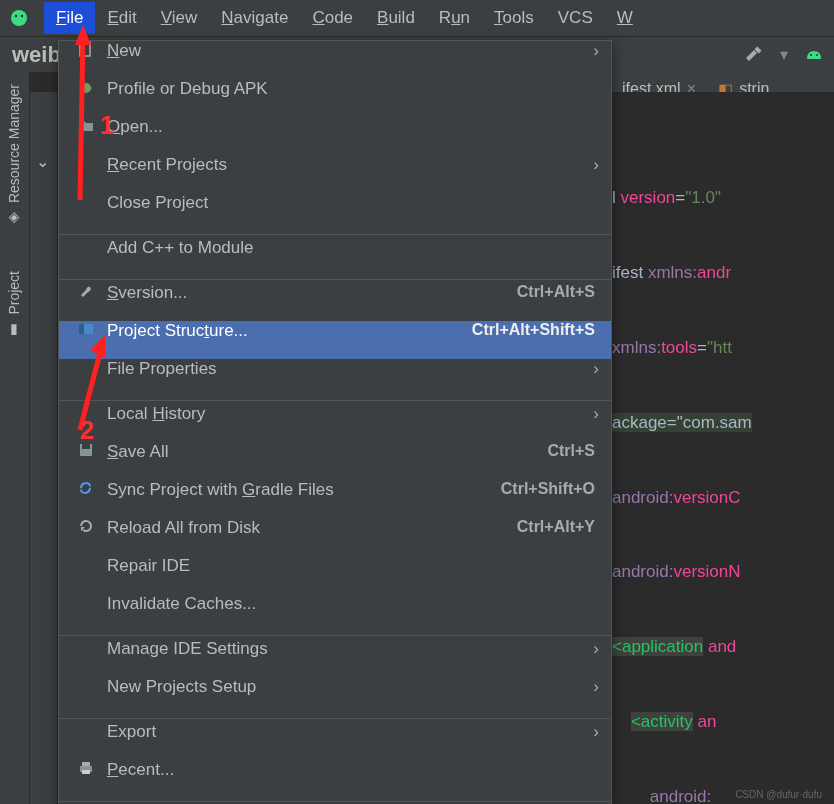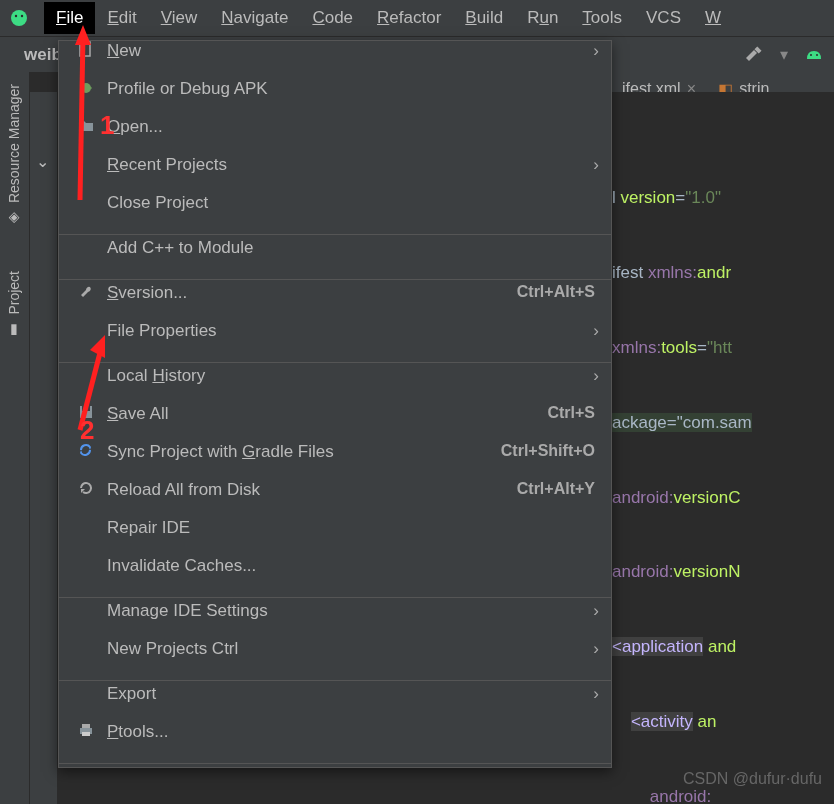--- a/index.html
+++ b/index.html
@@ -1,25 +1,25 @@
 <!DOCTYPE html>
 <html><head>
 <meta charset="utf-8">
 <style>
 * { margin: 0; padding: 0; box-sizing: border-box; font-family: "Segoe UI", Arial, sans-serif; }
 body { background: #2b2b2b; width: 834px; height: 804px; overflow: hidden; position: relative; }
 
 .menubar { background: #3c3f41; height: 36px; display: flex; align-items: center; padding-left: 8px; }
 .menubar .logo { width: 22px; height: 22px; margin-right: 14px; display: flex; align-items: center; justify-content: center; }
 .menubar .menu-item { color: #bbb; padding: 6px 12px; font-size: 17px; cursor: pointer; }
-.menubar .menu-item.active { background: #000000; color: #fff; }
+.menubar .menu-item.active { background: #1d4ed8; color: #fff; }
 .menubar .menu-item .u { text-decoration: underline; }
 
 .tabbar { background: #3c3f41; height: 36px; display: flex; align-items: center; padding-left: 8px; border-top: 1px solid #2b2b2b; justify-content: space-between; }
-.tabbar .left { color: #bbb; font-size: 17px; font-weight: bold; padding-left: 4px; margin-left: 12px; }
+.tabbar .left { color: #bbb; font-size: 22px; font-weight: bold; padding-left: 4px; }
 .tabbar .right { display: flex; align-items: center; gap: 16px; padding-right: 10px; }
 
 .dropdown { position: absolute; left: 58px; top: 40px; width: 554px; background: #3c3f41; border: 1px solid #555; box-shadow: 0 4px 12px rgba(0,0,0,0.5); z-index: 100; }
 .dropdown .item { display: flex; align-items: flex-start; height: 38px; padding: 0 16px; color: #bbb; font-size: 17px; cursor: pointer; position: relative; }
 .dropdown .item.highlighted { background: #4b6eaf; color: #fff; }
 .dropdown .item .icon { width: 22px; margin-right: 10px; display: inline-flex; align-items: center; justify-content: center; }
 .dropdown .item .label { flex: 1; }
 .dropdown .item .label .u { text-decoration: underline; }
 .dropdown .item .shortcut { color: #aaa; font-size: 16px; font-weight: bold; }
 .dropdown .item.highlighted .shortcut { color: #eee; }
@@ -27,51 +27,50 @@
 .dropdown .sep { height: 1px; background: #555; margin: 3px 0; }
 
 .sidebar { position: absolute; left: 0; top: 72px; width: 30px; bottom: 0; background: #3c3f41; border-right: 1px solid #2b2b2b; }
 .sidebar .tab { writing-mode: vertical-rl; transform: rotate(180deg); color: #bbb; font-size: 14px; padding: 12px 6px; display: flex; align-items: center; gap: 8px; }
 
 .editor { position: absolute; left: 612px; top: 92px; right: 0; bottom: 0; background: #2b2b2b; color: #a9b7c6; font-family: "Consolas", monospace; font-size: 17px; line-height: 2.2; white-space: pre; overflow: hidden; }
 .editor-tabs { position: absolute; left: 612px; top: 72px; right: 0; height: 34px; display: flex; align-items: center; background: #3c3f41; gap: 2px; }
 .editor-tab { display: flex; align-items: center; gap: 6px; padding: 0 10px; color: #bbb; font-size: 16px; height: 100%; }
 .editor-tab .close { color: #888; }
 .editor .str { color: #6a8759; }
-.editor .attr { color: #bef264; }
+.editor .attr { color: #ec4899; }
 .editor .ns { color: #9876aa; }
-.editor .hl-tag { background: #404040; color: #c4b5fd; }
+.editor .hl-tag { background: #404040; color: #22c55e; }
 .editor .hl-attr { background: #344134; color: #a9b7c6; }
 
 .annotation-arrow { position: absolute; pointer-events: none; z-index: 200; }
 .annotation-num { position: absolute; color: #ff3030; font-size: 26px; font-weight: bold; font-family: Arial; z-index: 201; pointer-events: none; }
 
 .project-panel { position: absolute; left: 30px; top: 92px; width: 28px; bottom: 0; background: #3c3f41; border-right: 1px solid #2b2b2b; }
 
-.watermark { position: absolute; right: 12px; bottom: 16px; color: #666; font-size: 16px; z-index: 50; margin-left: 15px; }
+.watermark { position: absolute; right: 12px; bottom: 4px; color: #666; font-size: 10px; z-index: 50; margin-left: 15px; }
 
 svg { display: block; }
 </style>
 </head>
 <body>
 
 <div class="menubar">
   <span class="logo">
     <svg width="20" height="20" viewBox="0 0 20 20">
         <circle cx="10" cy="10" r="8" fill="#3ddc84"></circle>
         <circle cx="7" cy="8" r="1.2" fill="#2b2b2b"></circle>
         <circle cx="13" cy="8" r="1.2" fill="#2b2b2b"></circle>
       </svg>
   </span>
   <span class="menu-item active"><span class="u">F</span><span>ile</span></span>
   <span class="menu-item"><span class="u">E</span><span>dit</span></span>
   <span class="menu-item"><span class="u">V</span><span>iew</span></span>
   <span class="menu-item"><span class="u">N</span><span>avigate</span></span>
   <span class="menu-item"><span class="u">C</span><span>ode</span></span>
-  <span class="menu-item"><span class="u">R</span><span>efactor</span></span>
   <span class="menu-item"><span class="u">B</span><span>uild</span></span>
   <span class="menu-item"><span>R</span><span class="u">u</span><span>n</span></span>
   <span class="menu-item"><span class="u">T</span><span>ools</span></span>
   <span class="menu-item"><span>VCS</span></span>
   <span class="menu-item"><span class="u">W</span></span>
 </div>
 
 <div class="tabbar">
   <div class="left">weib</div>
   <div class="right">
@@ -183,20 +182,30 @@
   <div class="sep"></div>
   <div class="item">
     <span class="icon">
         <svg width="16" height="16">
           <path d="M12 4a3 3 0 0 0-4 3L3 12l2 2 5-5a3 3 0 0 0 2-5z" fill="#aaa"></path>
         </svg>
       </span>
     <span class="label"><span class="u">S</span><span>version...</span></span>
     <span class="shortcut">Ctrl+Alt+S</span>
   </div>
+  <div class="item highlighted">
+    <span class="icon">
+        <svg width="16" height="16">
+          <rect x="1" y="3" width="14" height="10" fill="#4a88c7"></rect>
+          <rect x="1" y="3" width="5" height="10" fill="#2e5e8e"></rect>
+        </svg>
+      </span>
+    <span class="label"><span>Project Struc</span><span class="u">t</span><span>ure...</span></span>
+    <span class="shortcut">Ctrl+Alt+Shift+S</span>
+  </div>
   <div class="item">
     <span class="icon"></span>
     <span class="label">File Properties</span>
     <span class="chevron">›</span>
   </div>
   <div class="sep"></div>
   <div class="item">
     <span class="icon"></span>
     <span class="label"><span>Local </span><span class="u">H</span><span>istory</span></span>
     <span class="chevron">›</span>
@@ -240,38 +249,38 @@
     <span class="label">Invalidate Caches...</span>
   </div>
   <div class="sep"></div>
   <div class="item">
     <span class="icon"></span>
     <span class="label">Manage IDE Settings</span>
     <span class="chevron">›</span>
   </div>
   <div class="item">
     <span class="icon"></span>
-    <span class="label">New Projects Ctrl</span>
+    <span class="label">New Projects Setup</span>
     <span class="chevron">›</span>
   </div>
   <div class="sep"></div>
   <div class="item">
     <span class="icon"></span>
     <span class="label">Export</span>
     <span class="chevron">›</span>
   </div>
   <div class="item">
     <span class="icon">
         <svg width="16" height="16">
           <rect x="2" y="6" width="12" height="6" fill="#87939a"></rect>
           <rect x="4" y="2" width="8" height="4" fill="#aaa"></rect>
           <rect x="4" y="10" width="8" height="4" fill="#ccc"></rect>
         </svg>
       </span>
-    <span class="label"><span class="u">P</span><span>tools...</span></span>
+    <span class="label"><span class="u">P</span><span>ecent...</span></span>
   </div>
   <div class="sep"></div>
 
 </div>
 
 <svg class="annotation-arrow" style="left:50px; top:20px;" width="60" height="200">
   <line x1="30" y1="180" x2="33" y2="15" stroke="#ff2020" stroke-width="5"></line>
   <polygon points="33,5 25,25 41,25" fill="#ff2020"></polygon>
 </svg>
 <div class="annotation-num" style="left:100px; top:110px;">1</div>

